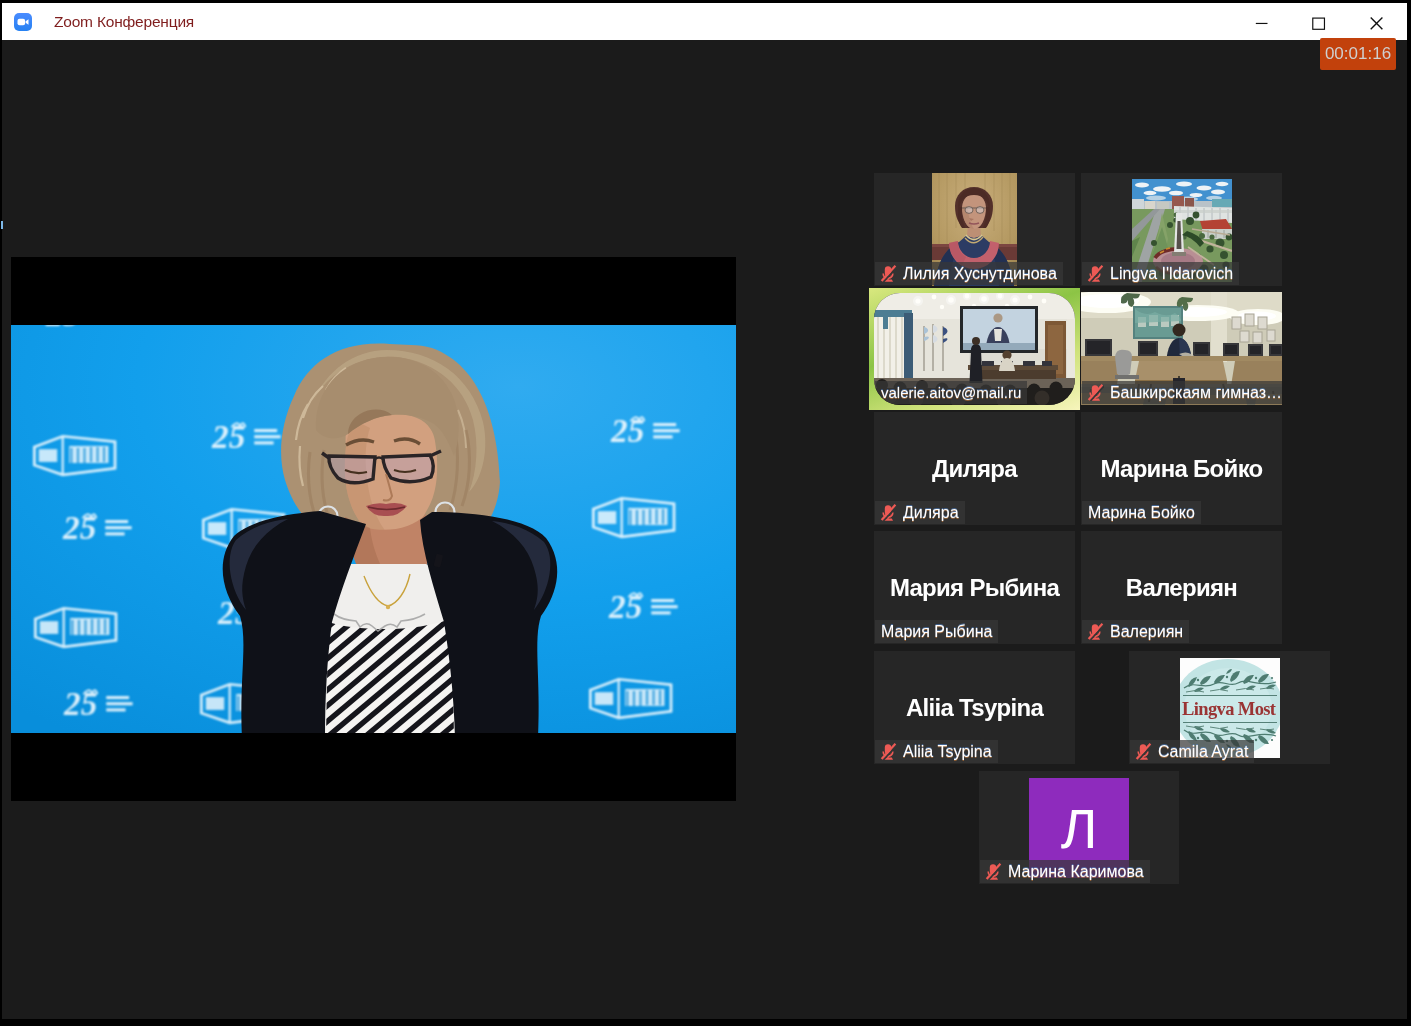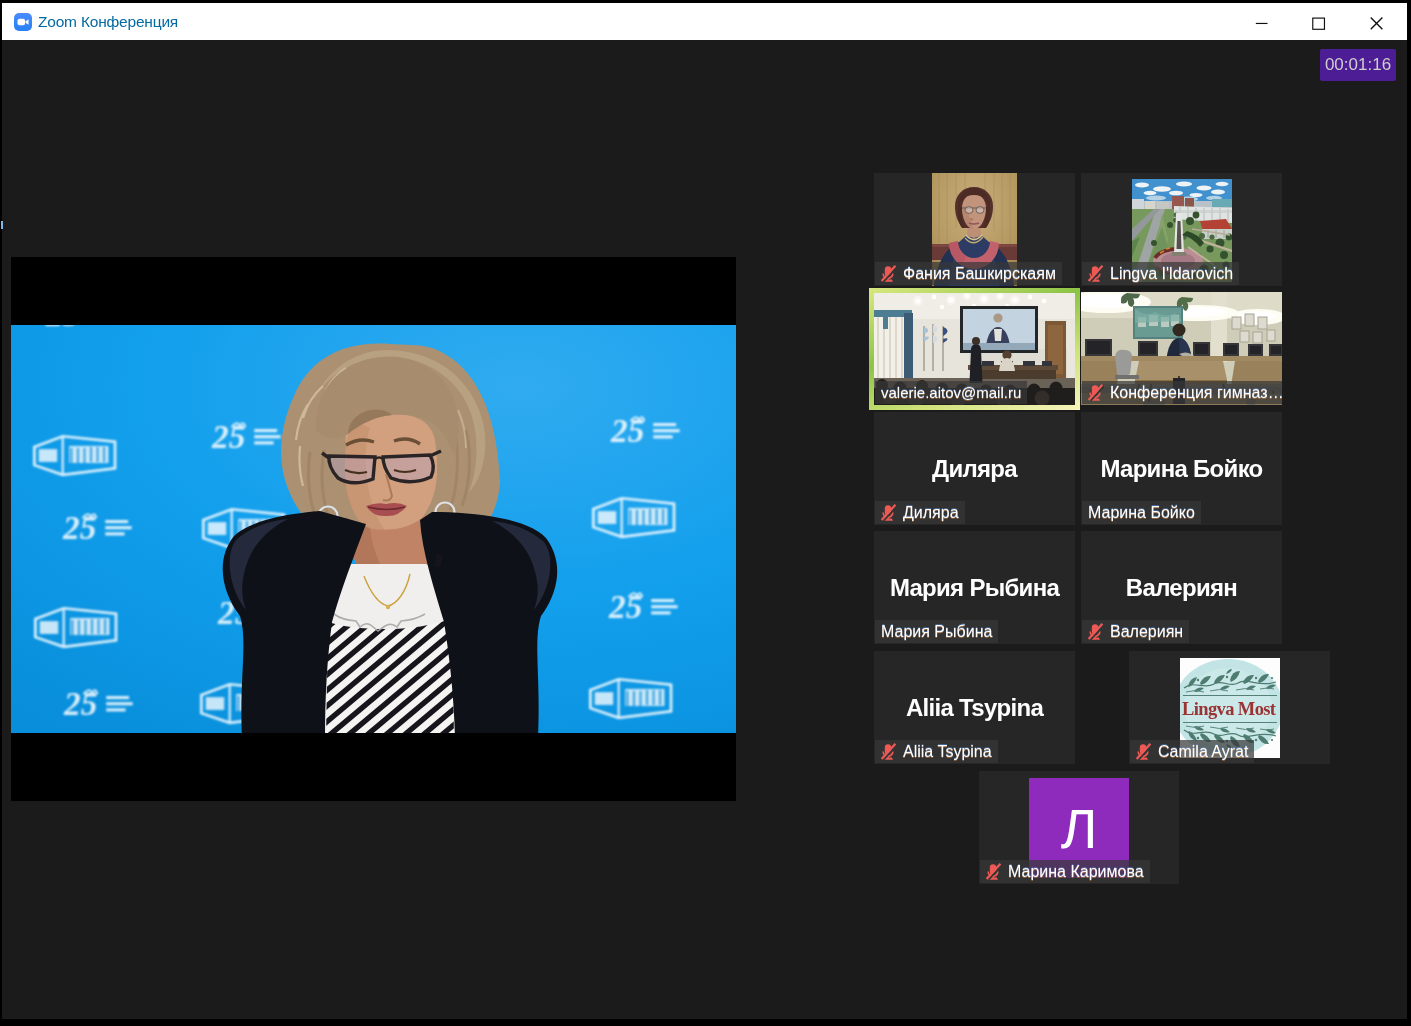--- a/index.html
+++ b/index.html
@@ -2,23 +2,23 @@
 <html><head>
 <meta charset="utf-8">
 <style>
   * { margin:0; padding:0; box-sizing:border-box; }
   html,body { width:1411px; height:1026px; background:#000; overflow:hidden;
     font-family:"Liberation Sans", sans-serif; }
   .app { position:absolute; left:2px; top:3px; width:1405px; height:1016px; background:#1b1b1b; }
   .titlebar { position:absolute; left:2px; top:3px; width:1405px; height:37px; background:#fff; }
   .zicon { position:absolute; left:11.5px; top:9.5px; width:18px; height:18px; border-radius:5px;
     background:linear-gradient(180deg,#4a8cff,#2681f2); }
-  .ztitle { position:absolute; left:36px; top:10px; font-size:15.5px; color:#0369a1; letter-spacing:-0.2px; }
+  .ztitle { position:absolute; left:52px; top:10px; font-size:15.5px; color:#7f1d1d; letter-spacing:-0.2px; }
   .wctl { position:absolute; top:0; height:37px; }
-  .timer { position:absolute; left:1320px; top:49px; width:76px; height:32px; background:#4c1d95;
+  .timer { position:absolute; left:1320px; top:38px; width:76px; height:32px; background:#c2410c;
     border-radius:2px; color:#cfcfcf; font-size:17px; text-align:center; line-height:32px; }
   .stage { position:absolute; left:11px; top:257px; width:725px; height:544px; background:#000; }
   .tile { position:absolute; background:#262626; overflow:hidden; }
   .bigname { position:absolute; left:0; top:0; width:100%; height:100%; display:flex;
     align-items:center; justify-content:center; color:#fff; font-size:24px; font-weight:bold; letter-spacing:-0.7px; }
   .lbl { position:absolute; left:1px; bottom:1px; height:23px; background:rgba(55,55,55,.72);
     color:#fff; font-size:16px; display:flex; align-items:center; padding:0 6px 0 5px; white-space:nowrap; }
   .lbl.noicon { padding-left:6px; }
   .lbl .mic { margin-right:6px; flex:0 0 auto; }
   .ltx { text-shadow: 0 -1px 0 rgba(90,160,255,.45), 0 1px 0 rgba(255,150,60,.45); }
@@ -220,21 +220,21 @@
     <path d="M37 50 q5 2 10 0" stroke="#93555a" stroke-width="1.6" fill="none"></path>
 
     <path d="M27 38 C24 26 30 16 42 15 C54 16 60 26 57 38 C57 28 51 22 42 22 C33 22 27 28 27 38 Z" fill="#4c2b25"></path>
     <path d="M27 34 C25 42 26 50 30 55 L33 55 C30 48 29 41 30 34 Z" fill="#4c2b25"></path>
     <path d="M57 34 C59 42 58 50 54 55 L51 55 C54 48 55 41 54 34 Z" fill="#4c2b25"></path>
   </svg>
   <div class="lbl">
       <svg class="mic" width="17" height="17" viewBox="0 0 17 17">
         <use href="#micoff"></use>
       </svg>
-      <span class="ltx">Фания Башкирскаям</span>
+      <span class="ltx">Лилия Хуснутдинова</span>
     </div>
 </div>
 <div class="tile" id="t2" style="left:1081px;top:173px;width:201px;height:113px;">
   <svg width="100" height="103" viewBox="0 0 100 103" style="position:absolute;left:51px;top:6px;filter:blur(0.4px);">
     <rect width="100" height="28" fill="#4291cf"></rect>
     <g fill="#eef3f6">
       <ellipse cx="10" cy="6" rx="7" ry="2.4"></ellipse>
         <ellipse cx="30" cy="10" rx="9" ry="2.8"></ellipse>
       <ellipse cx="52" cy="5" rx="8" ry="2.5"></ellipse>
         <ellipse cx="72" cy="9" rx="7.5" ry="2.5"></ellipse>
@@ -329,21 +329,21 @@
   </svg>
   <div class="lbl">
       <svg class="mic" width="17" height="17" viewBox="0 0 17 17">
         <use href="#micoff"></use>
       </svg>
       <span class="ltx">Lingva I'ldarovich</span>
     </div>
 </div>
 <div id="t3wrap" style="position:absolute;left:869px;top:288px;width:211px;height:122px;
   background:linear-gradient(160deg,#d9e87f 0%,#8cc445 40%,#cfe27a 70%,#f7f5bc 100%);"></div>
-<div class="tile" id="t3" style="left:874px;top:293px;width:201px;height:112px;">
+<div class="tile" id="t3" style="left:874px;top:293px;width:201px;height:112px;border-radius:26px;">
   <svg width="201" height="112" viewBox="0 0 201 112" style="filter:blur(0.3px);">
 
     <rect width="201" height="26" fill="#efede6"></rect>
     <g fill="#fffef8">
       <circle cx="44" cy="8" r="2.6"></circle>
         <circle cx="60" cy="4" r="2.4"></circle>
         <circle cx="77" cy="7" r="2.8"></circle>
       <circle cx="93" cy="3" r="2.4"></circle>
         <circle cx="110" cy="6" r="2.8"></circle>
         <circle cx="126" cy="3" r="2.4"></circle>
@@ -520,21 +520,21 @@
     </g>
     <path d="M0 101 L64 101 L62 113 L0 113 Z" fill="#8d7a58"></path>
     <path d="M86 103 L164 103 L166 113 L84 113 Z" fill="#8d7a58"></path>
     <path d="M176 102 L201 102 L201 113 L174 113 Z" fill="#8d7a58"></path>
     <rect x="92" y="86" width="12" height="26" fill="#23232a"></rect>
   </svg>
   <div class="lbl">
       <svg class="mic" width="17" height="17" viewBox="0 0 17 17">
         <use href="#micoff"></use>
       </svg>
-      <span class="ltx">Конференция гимназ…</span>
+      <span class="ltx">Башкирскаям гимназ…</span>
     </div>
 </div>
 <div class="tile" id="t5" style="left:874px;top:412px;width:201px;height:113px;">
   <div class="bigname">Диляра</div>
   <div class="lbl">
       <svg class="mic" width="17" height="17" viewBox="0 0 17 17">
         <use href="#micoff"></use>
       </svg>
       <span class="ltx">Диляра</span>
     </div>

